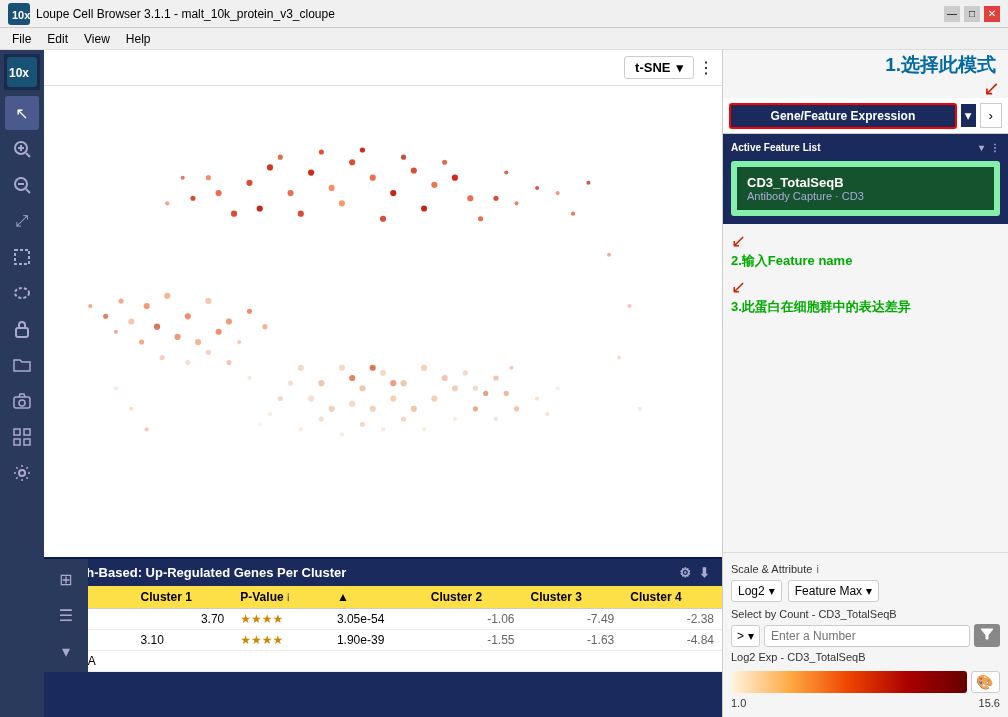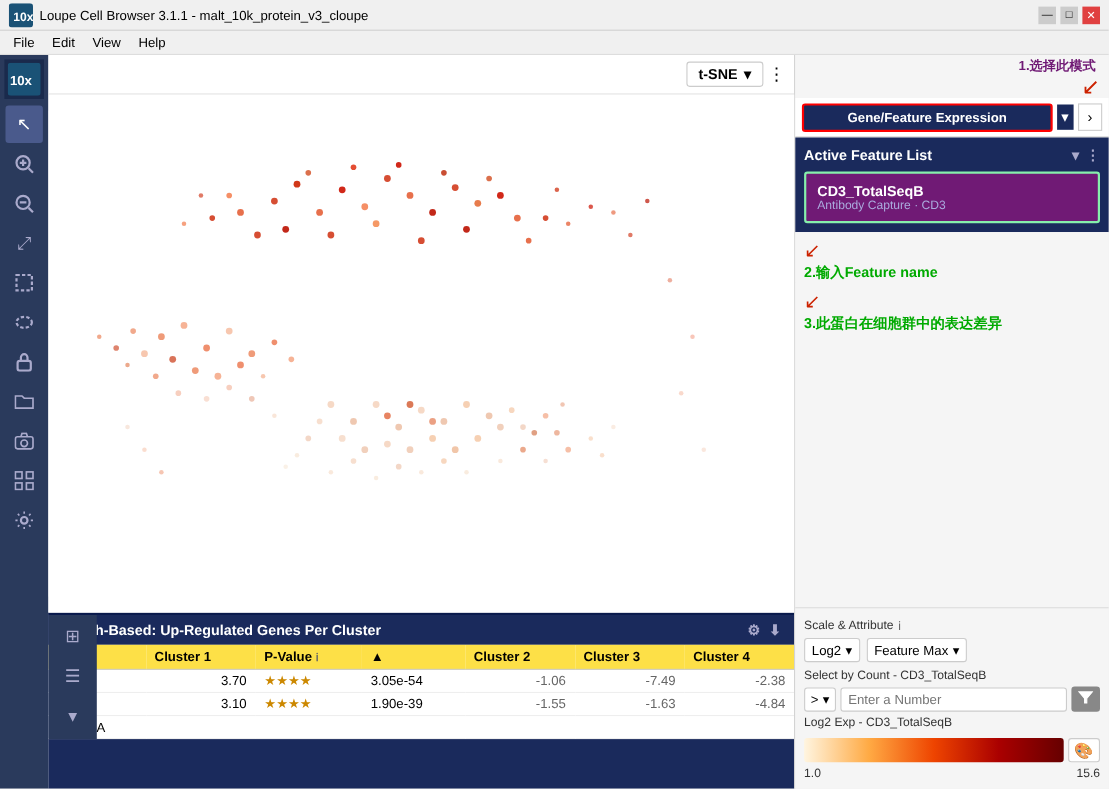--- a/index.html
+++ b/index.html
@@ -163,38 +163,38 @@
 
     #feature-list-panel {
       background: #1a2a5c;
       padding: 8px;
     }
     #feature-list-header {
       display: flex;
       align-items: center;
       justify-content: space-between;
       color: white;
-      font-size: 13px;
+      font-size: 10px;
       font-weight: bold;
       margin-bottom: 8px;
     }
     #feature-list-header .header-right { display: flex; gap: 6px; color: #aac; }
 
     #search-input {
       width: 100%;
       padding: 6px 10px;
       border: 1px solid #ccc;
       border-radius: 3px;
       font-size: 12px;
       outline: none;
     }
 
     .feature-item {
-      background: #701a75;
-      border: 2px solid #86efac;
+      background: #14532d;
+      border: 6px solid #86efac;
       border-radius: 3px;
       padding: 8px 10px;
       margin-top: 6px;
       cursor: pointer;
     }
     .feature-item .feature-name { color: white; font-size: 13px; font-weight: bold; }
     .feature-item .feature-sub { color: #aad; font-size: 11px; }
 
     
     #scale-section {
@@ -532,21 +532,21 @@
               <td>IGHD</td>
               <td style="text-align:right;">3.70</td>
               <td style="color:#cc8800;">★★★★</td>
               <td>3.05e-54</td>
               <td style="text-align:right;color:#666;">-1.06</td>
               <td style="text-align:right;color:#666;">-7.49</td>
               <td style="text-align:right;color:#666;">-2.38</td>
             </tr>
             <tr>
               <td>YBX3</td>
-              <td style="text-align:right;">3.10</td>
+              <td style="">3.10</td>
               <td style="color:#cc8800;">★★★★</td>
               <td>1.90e-39</td>
               <td style="text-align:right;color:#666;">-1.55</td>
               <td style="text-align:right;color:#666;">-1.63</td>
               <td style="text-align:right;color:#666;">-4.84</td>
             </tr>
             <tr>
               <td>BCL11A</td>
               <td></td>
               <td></td>
@@ -565,21 +565,21 @@
           <button class="bottom-left-tab">☰</button>
           <button class="bottom-left-tab">▾</button>
         </div>
       </div>
     </div>
   </div>
 
   <div id="right-panel">
 
     <div style="position:relative; background:#f5f5f5; padding:2px 8px 0 8px;">
-      <div style="color:#701a75; font-size:12px; font-weight:bold; text-align:right; padding-right:4px;">1.选择此模式</div>
+      <div style="color:#0369a1; font-size:19px; font-weight:bold; text-align:right; padding-right:4px;">1.选择此模式</div>
       <div style="text-align:right; font-size:20px; color:#cc2200; line-height:1;">↙</div>
     </div>
 
     <div id="right-top-bar">
       <button class="mode-btn">Gene/Feature Expression</button>
       <button class="mode-dropdown">▾</button>
       <button class="mode-arrow">›</button>
     </div>
 
     <div id="feature-list-panel">

